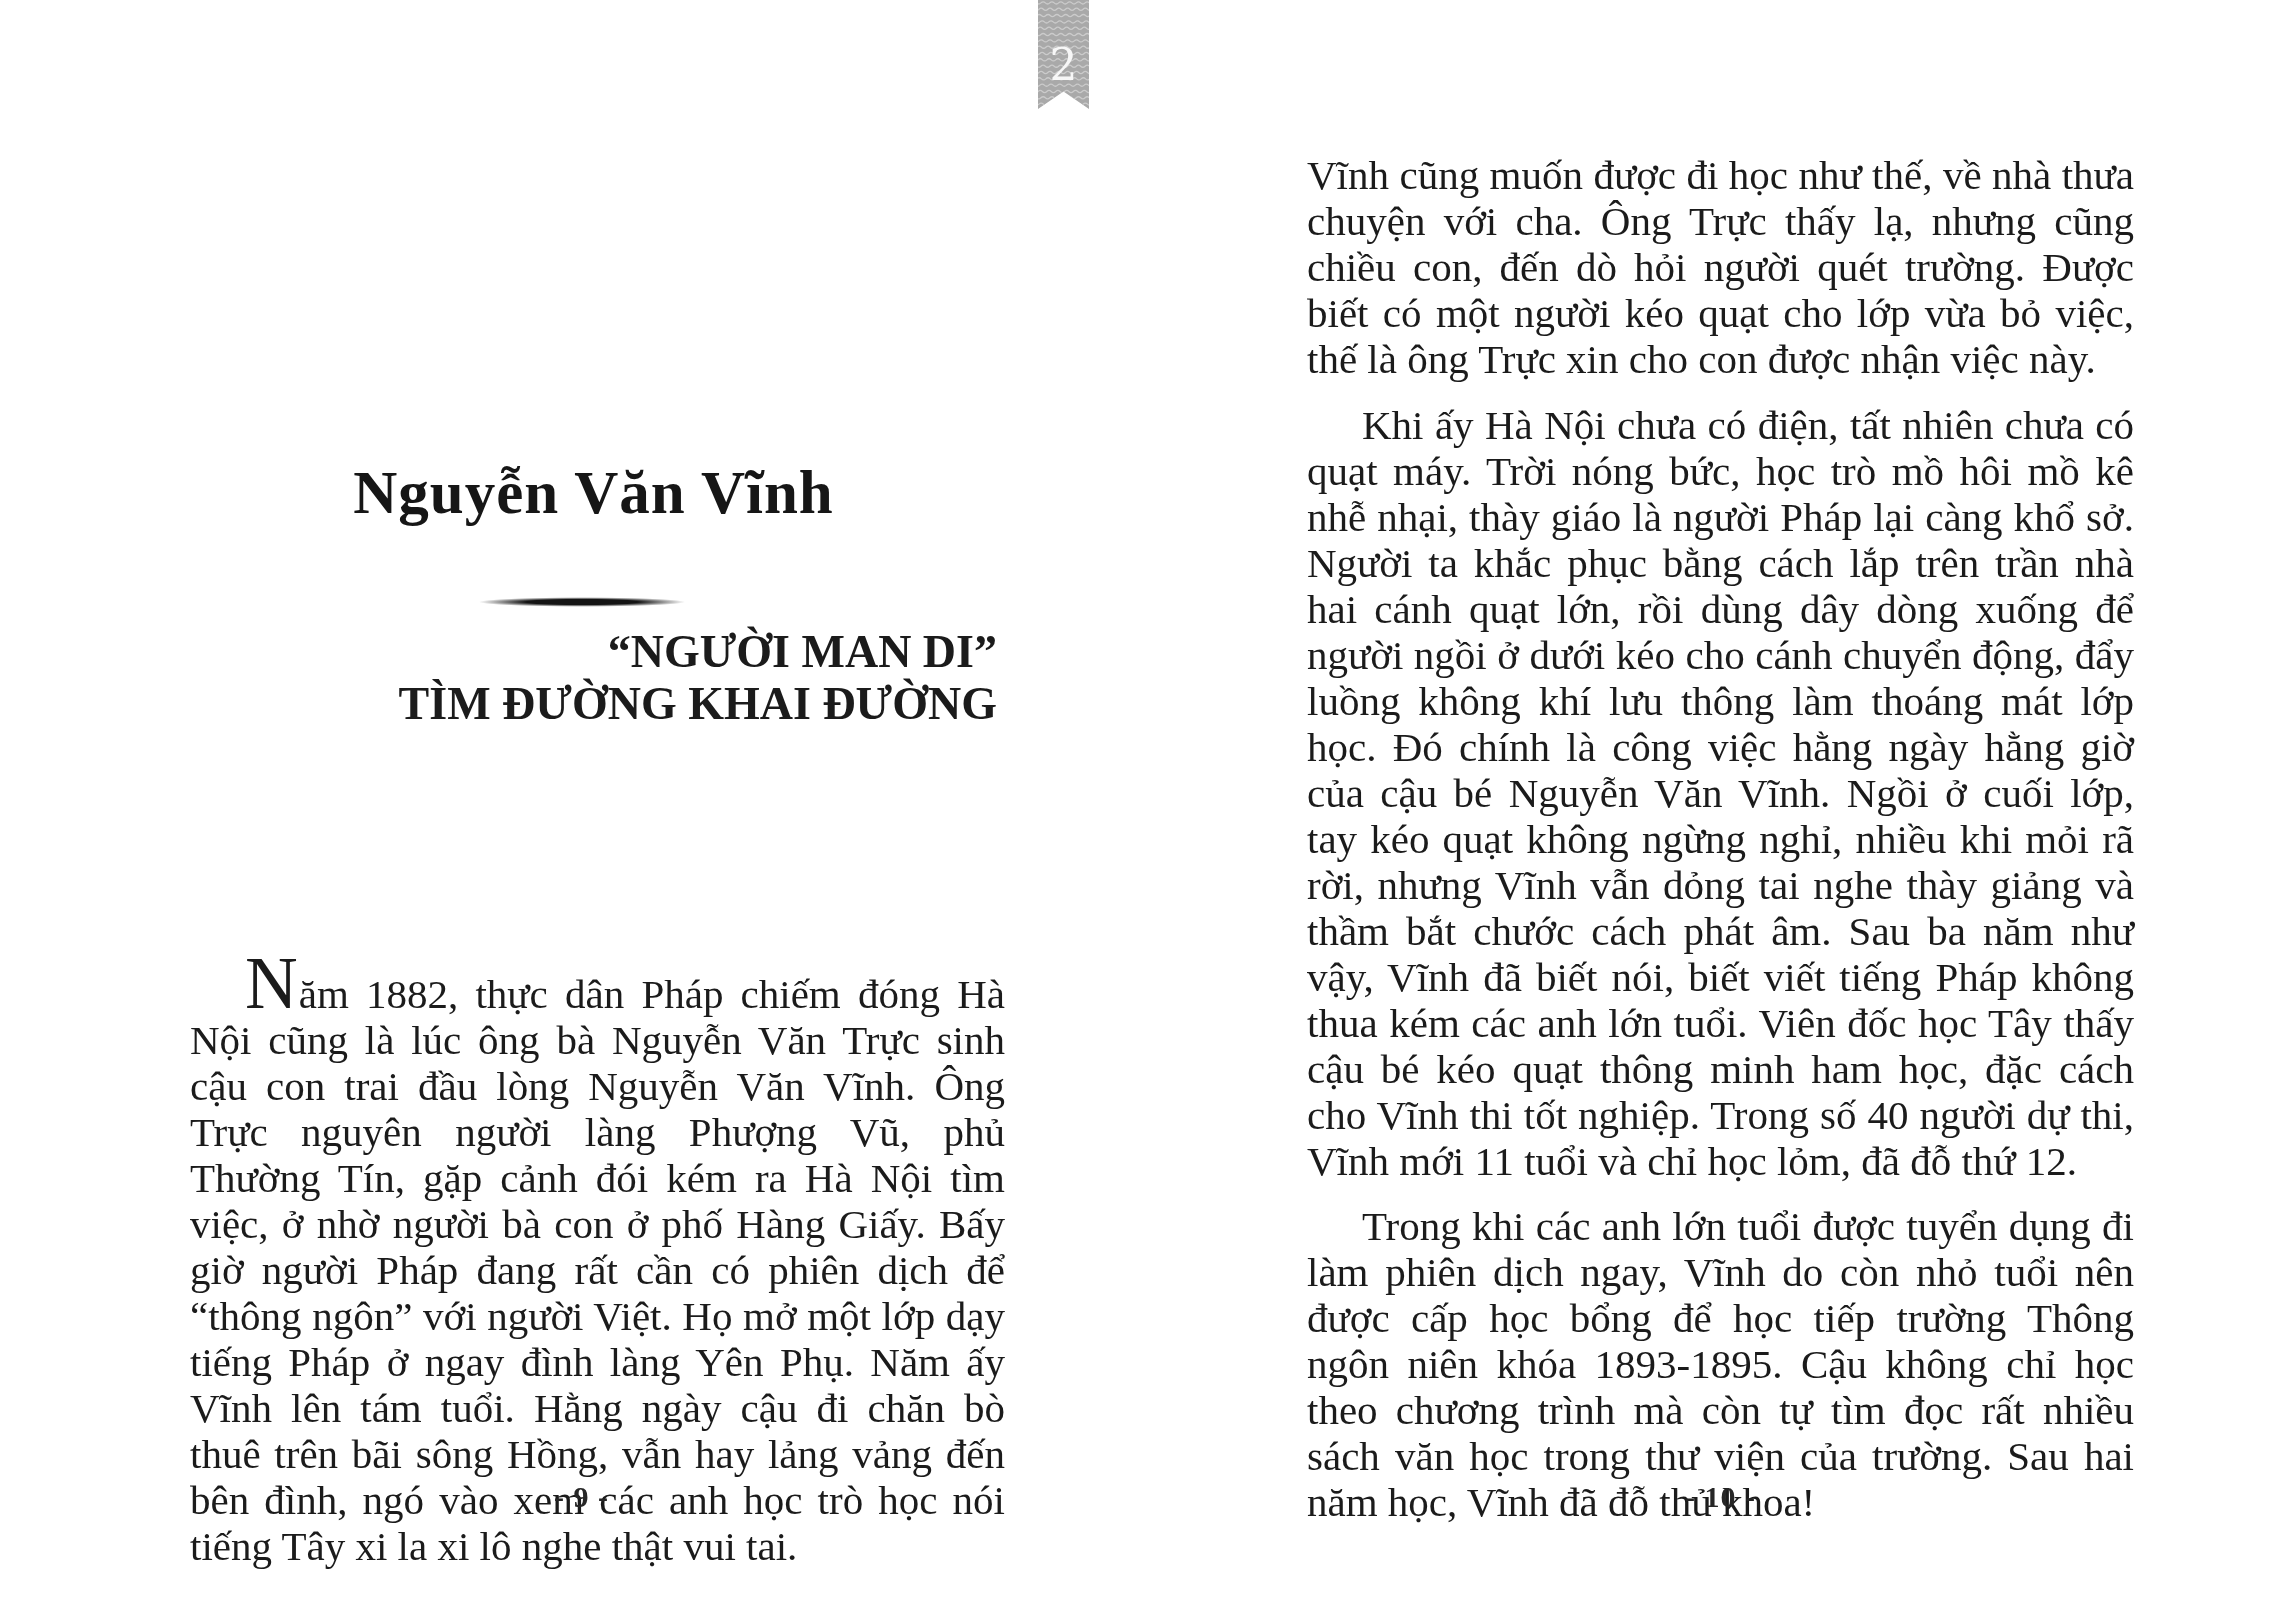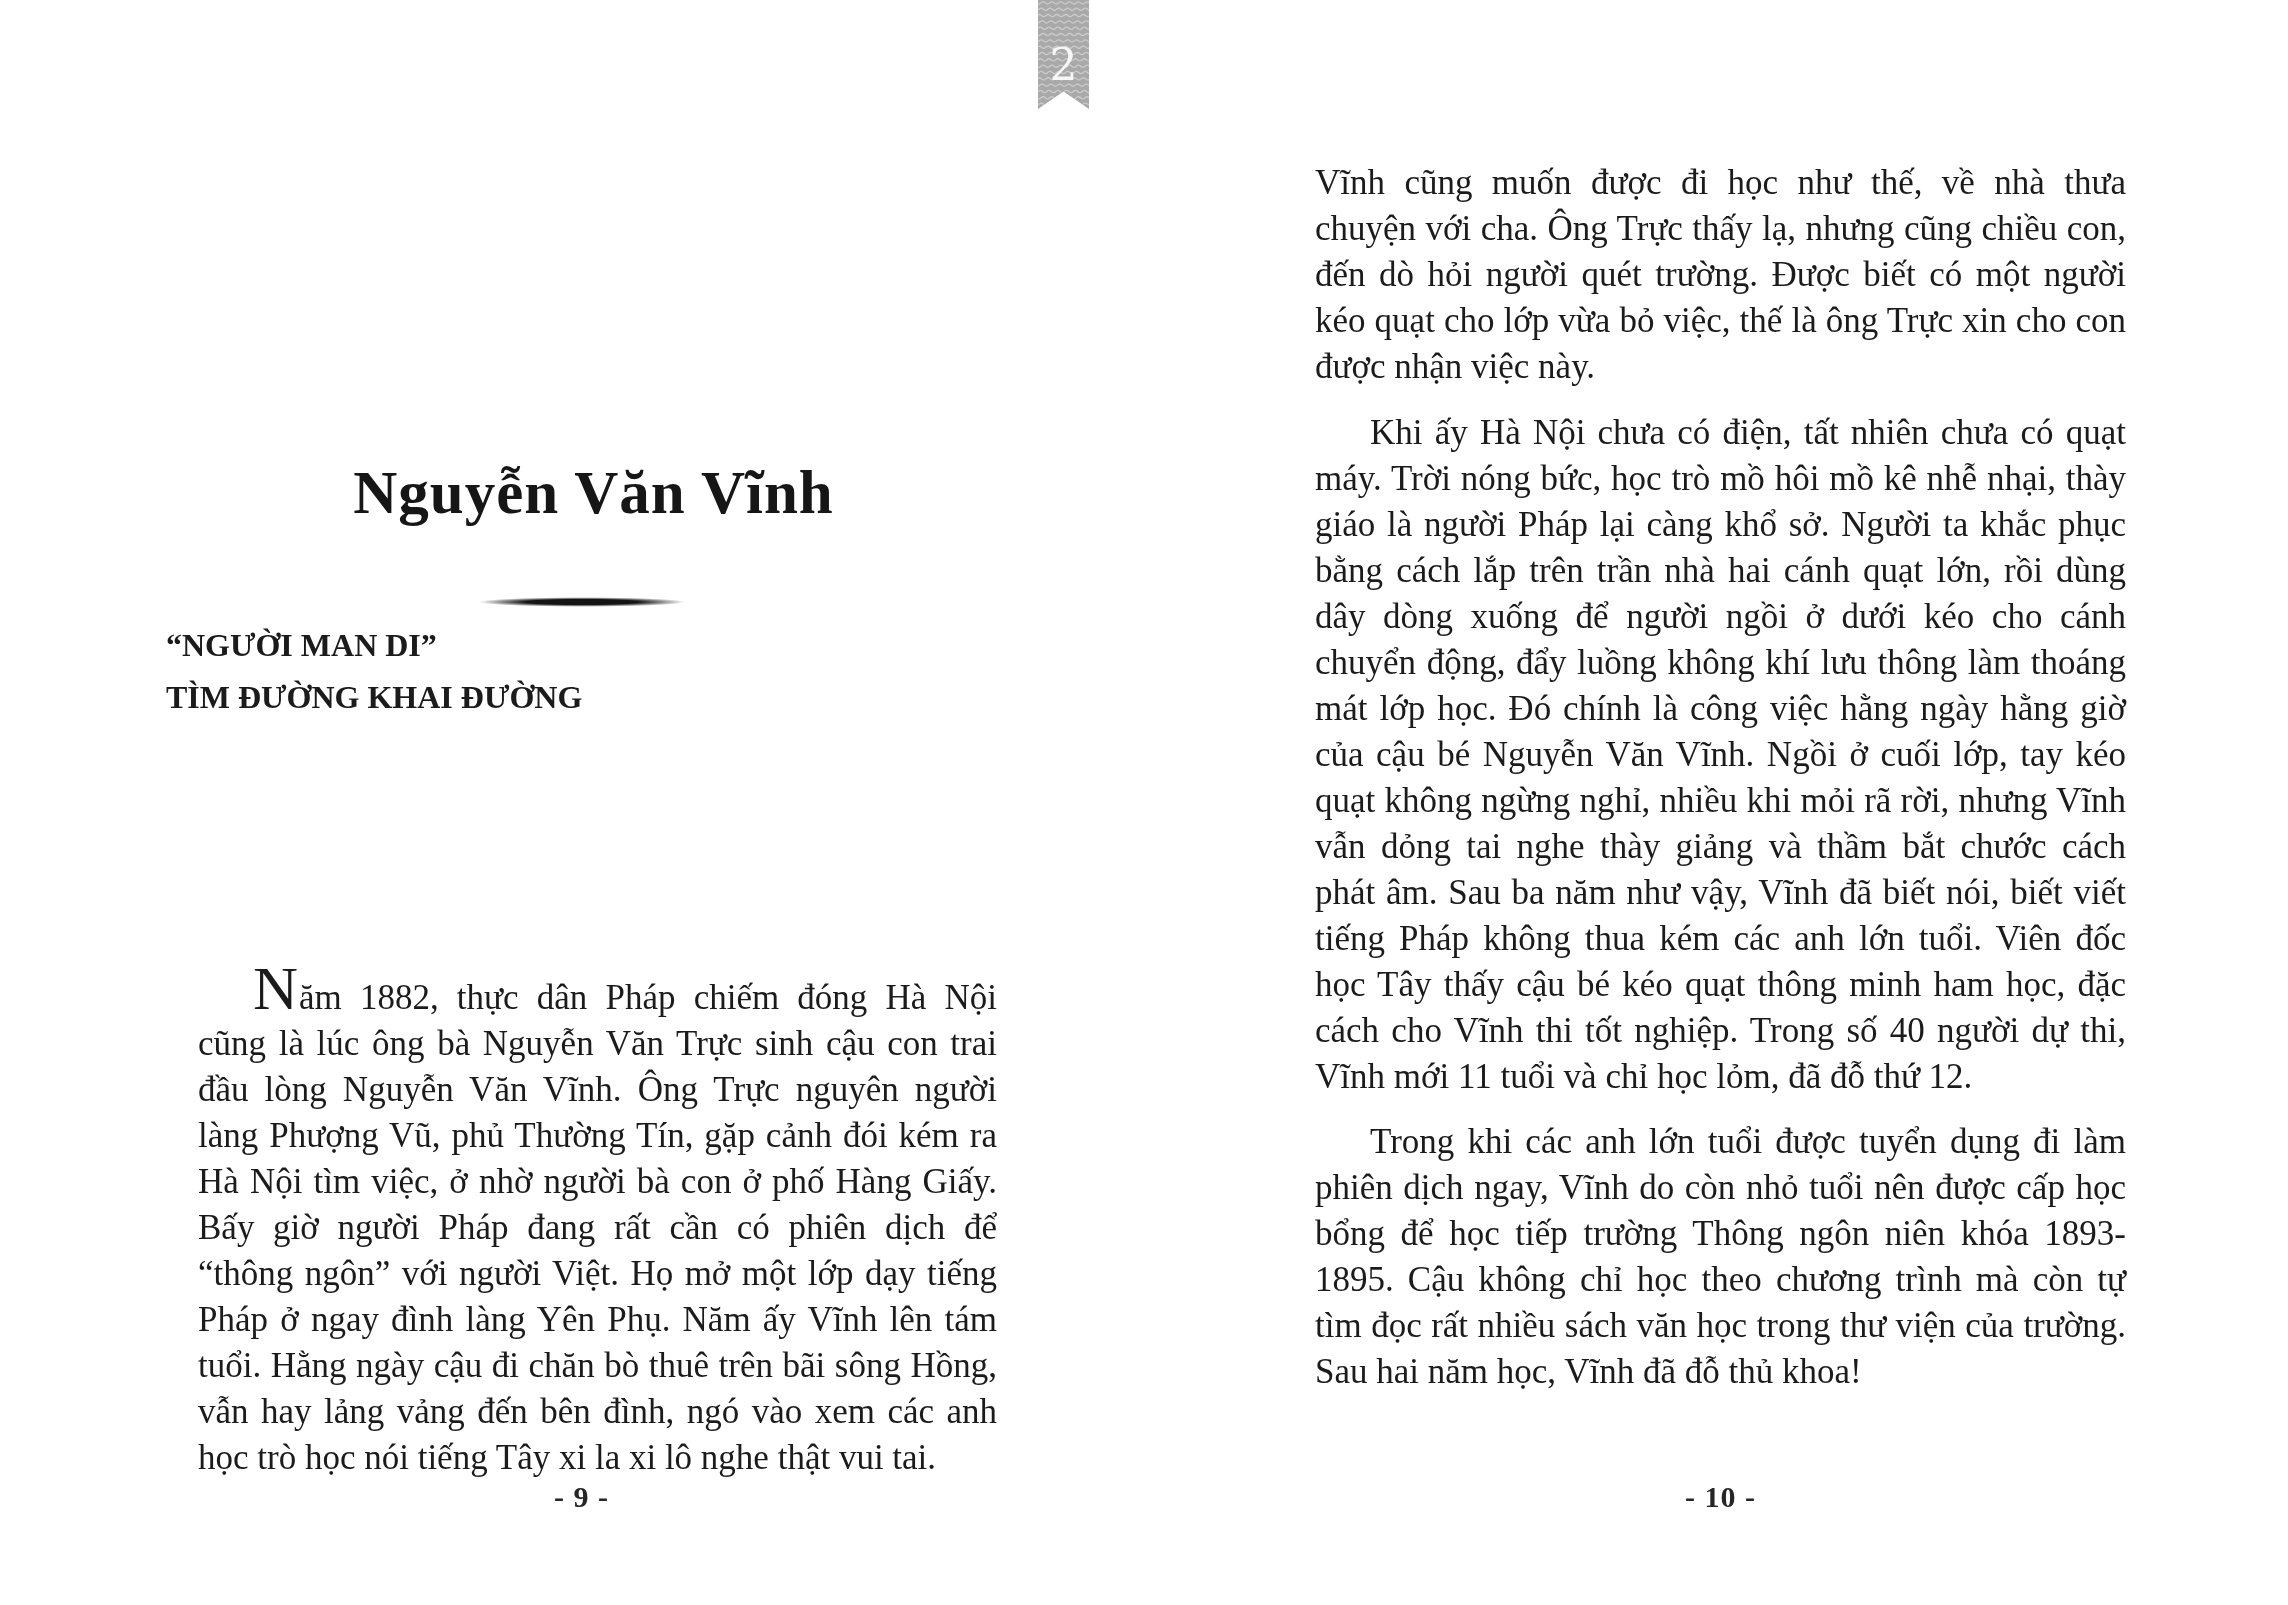--- a/index.html
+++ b/index.html
@@ -19,31 +19,31 @@
   
   .left-page{position:absolute;left:166px;top:0;width:831px;height:1605px;}
   .page-title{position:absolute;top:447px;left:0;width:100%;margin:12px;
               text-align:center;font-size:61px;line-height:1.1;font-weight:700;
               color:#161616;letter-spacing:1px;}
   .title-years{position:absolute;top:537px;left:0;width:100%;text-align:center;
                font-size:38px;font-weight:700;color:#1d1d1d;}
   .title-divider{position:absolute;top:597px;left:50%;transform:translateX(-50%);
                  width:215px;height:9.8px;
                  background:radial-gradient(ellipse 50% 50% at 50% 50%,#141414 52%,rgba(20,20,20,0) 96%);}
-  .subtitle{position:absolute;left:0;width:100%;text-align:left;
-            font-size:32px;line-height:1;font-weight:700;color:#1b1b1b;}
+  .subtitle{position:absolute;left:0;width:100%;text-align:right;
+            font-size:46px;line-height:1;font-weight:700;color:#1b1b1b;}
   .subtitle.l1{top:629px;}
   .subtitle.l2{top:681px;}
   .section-heading{position:absolute;top:875px;left:0;width:100%;margin:0;
                    text-align:center;font-size:38px;line-height:1;font-weight:700;
                    letter-spacing:2px;color:#221f1e;
                    font-family:"DejaVu Serif","Liberation Serif",serif;}
 
   
-  .body-par{margin:16px;font-size:35px;line-height:46px;text-align:justify;
+  .body-par{margin:8px;font-size:41px;line-height:46px;text-align:justify;
             color:#1b1b1b;}
   .indent{text-indent:55px;}
   .left-body{position:absolute;top:950px;left:16px;width:831px;}
   .left-body .body-par::first-letter{font-size:1.78em;line-height:0.72;
             padding-right:1px;}
   .right-page{position:absolute;left:1299px;top:0;width:843px;height:1605px;}
   .right-body{position:absolute;top:144px;left:0;width:843px;}
   .right-body .body-par + .body-par{margin-top:19.5px;}
 
   

